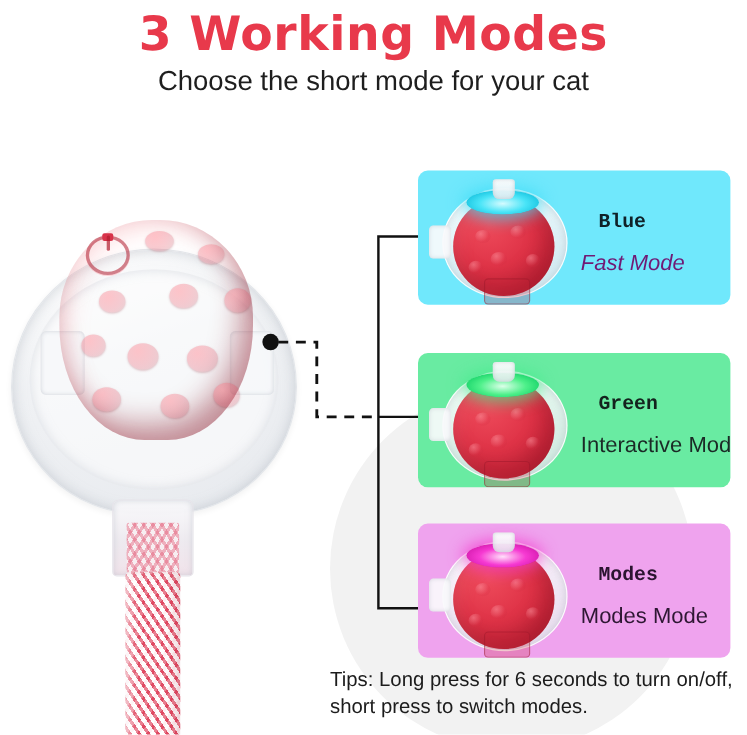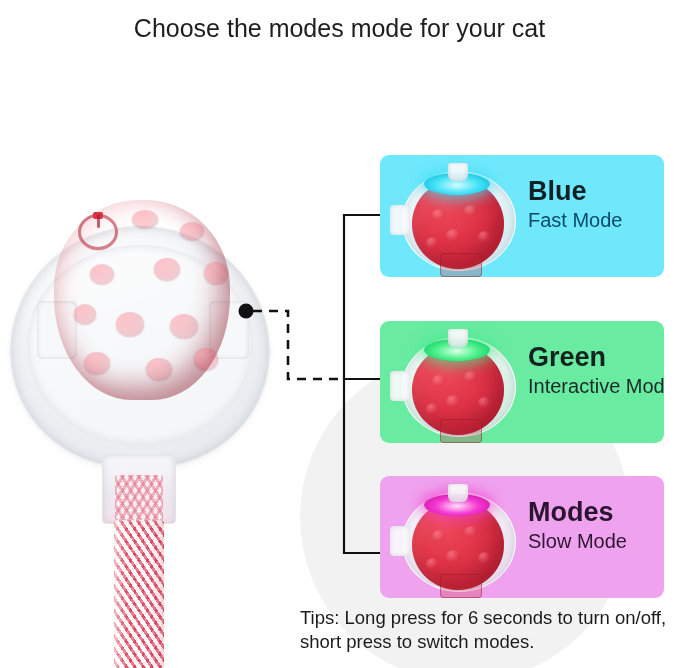--- a/index.html
+++ b/index.html
@@ -328,40 +328,40 @@
     background: rgba(198,36,56,0.25);
   }
 
   .card-text {
     position: absolute;
     left: 148px;
     top: 22px;
     width: 128px;
   }
   .card-title {
-    font-size: 27px;
+    font-size: 18px;
     font-weight: 700;
     line-height: 1.05;
-    margin: 0;
+    margin: 16px;
     color: #14231e;
-    font-family: Liberation Sans, sans-serif;
+    font-family: Liberation Mono, monospace;
   }
   .card.purple .card-title { color: #2b1430; }
   .card.blue   .card-title { color: #0f2027; }
   .card-sub {
     font-size: 20px;
     font-weight: 400;
     line-height: 1.15;
     margin: 4px 0 0 0;
     color: #1b2a26;
     font-family: "Liberation Sans", sans-serif;
     white-space: nowrap;
   }
   .card.purple .card-sub { color: #2e1733; }
-  .card.blue   .card-sub { color: #0c4a6e; }
+  .card.blue   .card-sub { color: #701a75; font-style: italic; }
 
   
   .tips {
     position: absolute;
     left: 300px;
     top: 606px;
     width: 372px;
     z-index: 7;
     font-size: 18.5px;
     line-height: 1.32;
@@ -370,21 +370,22 @@
   }
 </style>
 </head>
 <body>
 
 <div id="page">
 
   <div class="bg-blob"></div>
 
   <div class="header">
-    <div class="subtitle">Choose the modes mode for your cat</div>
+    <div class="title">3 Working Modes</div>
+    <div class="subtitle">Choose the short mode for your cat</div>
   </div>
 
   <div class="hero">
 
     <div class="shell">
       <div class="shell-inner"></div>
       <div class="shell-slot"></div>
       <div class="shell-slot right"></div>
     </div>
 
@@ -471,19 +472,19 @@
         <div class="thumb-bump" style="left:34px; top:50px; width:15px; height:13px;"></div>
         <div class="thumb-bump" style="left:66px; top:52px; width:13px; height:12px;"></div>
         <div class="thumb-bump" style="left:14px; top:58px; width:13px; height:12px;"></div>
         <div class="thumb-door"></div>
       </div>
       <div class="thumb-led"></div>
       <div class="thumb-cap"></div>
     </div>
     <div class="card-text">
       <div class="card-title">Modes</div>
-      <div class="card-sub">Slow Mode</div>
+      <div class="card-sub">Modes Mode</div>
     </div>
   </div>
 
   <div class="tips">Tips: Long press for 6 seconds to turn on/off, short press to switch modes.</div>
 
 </div>
 
 </body></html>

